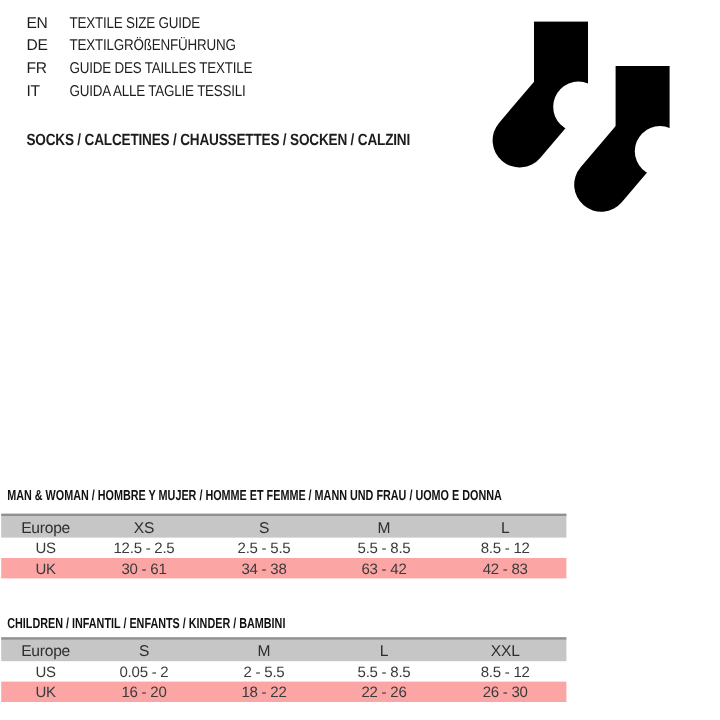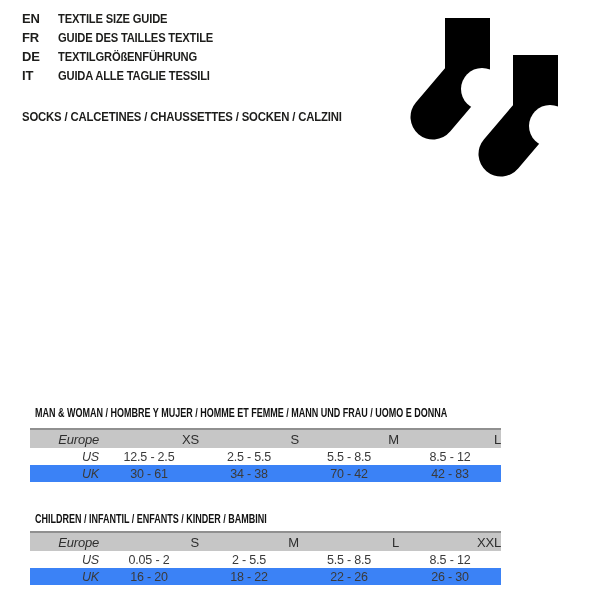--- a/index.html
+++ b/index.html
@@ -6,69 +6,69 @@
   .canvas {
     position:relative; width:600px; height:600px; background:#ffffff;
     font-family:"Liberation Sans", sans-serif; color:#1d1d1b; overflow:hidden;
   }
   
   .cond  { display:inline-block; transform:scaleX(0.86); transform-origin:0 50%; white-space:nowrap; }
   .cond75{ display:inline-block; transform:scaleX(0.75); transform-origin:0 50%; white-space:nowrap; }
 
   
   .langs { position:absolute; left:22px; top:9px; }
-  .lang-row { display:flex; align-items:center; height:19px; font-weight:700; font-size:13px; letter-spacing:-0.2px; }
+  .lang-row { display:flex; align-items:center; height:19px; font-weight:400; font-size:13px; letter-spacing:-0.2px; }
   .lang-code { width:36px; flex:0 0 36px; }
 
   
   .product {
     position:absolute; left:22px; top:109px; font-weight:700; font-size:13.5px;
     letter-spacing:-0.2px; transform:scaleX(0.84); transform-origin:0 50%; white-space:nowrap;
   }
 
   
   .socks { position:absolute; left:405px; top:5px; width:170px; height:180px; }
 
   
-  .tbl-block { position:absolute; left:30px; width:471px; }
+  .tbl-block { position:absolute; left:1px; width:471px; }
   .tbl-block.t1 { top:406px; }
   .tbl-block.t2 { top:512px; }
   .tbl-title { margin:0 0 0 5px; font-size:12px; font-weight:700; line-height:14px; color:#111; }
   table.sizes { width:471px; border-collapse:collapse; table-layout:fixed; margin-top:8px; }
   .t2 table.sizes { margin-top:5px; }
   col.c-label { width:69px; }
   col.c-size  { width:100px; }
   col.c-last  { width:102px; }
   table.sizes th {
     background:#c6c6c6; border-top:2px solid #909090; height:18px;
-    font-weight:400; font-size:13px; letter-spacing:-0.2px; text-align:right; padding:0; color:#2e2e2e;
+    font-weight:400; font-size:13px; letter-spacing:-0.2px; text-align:center; padding:0; color:#2e2e2e;
   }
   table.sizes td {
     height:17px; text-align:center; font-size:12.5px; letter-spacing:-0.2px; padding:0; color:#3a3a3a;
   }
-  table.sizes th.lbl, table.sizes td.lbl { text-align:right; padding-left:5px;font-style:italic; }
-  tr.alt td { background:#3b82f6; }
+  table.sizes th.lbl, table.sizes td.lbl { text-align:center; padding-left:5px; }
+  tr.alt td { background:#fca5a5; }
 </style>
 </head>
 <body>
 
 <div class="canvas">
 
   <div class="langs">
     <div class="lang-row">
       <span class="lang-code">EN</span>
       <span class="cond">TEXTILE SIZE GUIDE</span>
     </div>
     <div class="lang-row">
+      <span class="lang-code">DE</span>
+      <span class="cond">TEXTILGRÖßENFÜHRUNG</span>
+    </div>
+    <div class="lang-row">
       <span class="lang-code">FR</span>
       <span class="cond">GUIDE DES TAILLES TEXTILE</span>
-    </div>
-    <div class="lang-row">
-      <span class="lang-code">DE</span>
-      <span class="cond">TEXTILGRÖßENFÜHRUNG</span>
     </div>
     <div class="lang-row">
       <span class="lang-code">IT</span>
       <span class="cond">GUIDA ALLE TAGLIE TESSILI</span>
     </div>
   </div>
 
   <div class="product">SOCKS / CALCETINES / CHAUSSETTES / SOCKEN / CALZINI</div>
 
   <svg class="socks" viewBox="0 0 170 180" xmlns="http://www.w3.org/2000/svg" aria-hidden="true">
@@ -113,21 +113,21 @@
           <td class="lbl">US</td>
           <td>12.5 - 2.5</td>
           <td>2.5 - 5.5</td>
           <td>5.5 - 8.5</td>
           <td>8.5 - 12</td>
         </tr>
         <tr class="alt">
           <td class="lbl">UK</td>
           <td>30 - 61</td>
           <td>34 - 38</td>
-          <td>70 - 42</td>
+          <td>63 - 42</td>
           <td>42 - 83</td>
         </tr>
       </tbody>
     </table>
   </section>
 
   <section class="tbl-block t2">
     <h2 class="tbl-title">
       <span class="cond75">CHILDREN / INFANTIL / ENFANTS / KINDER / BAMBINI</span>
     </h2>

